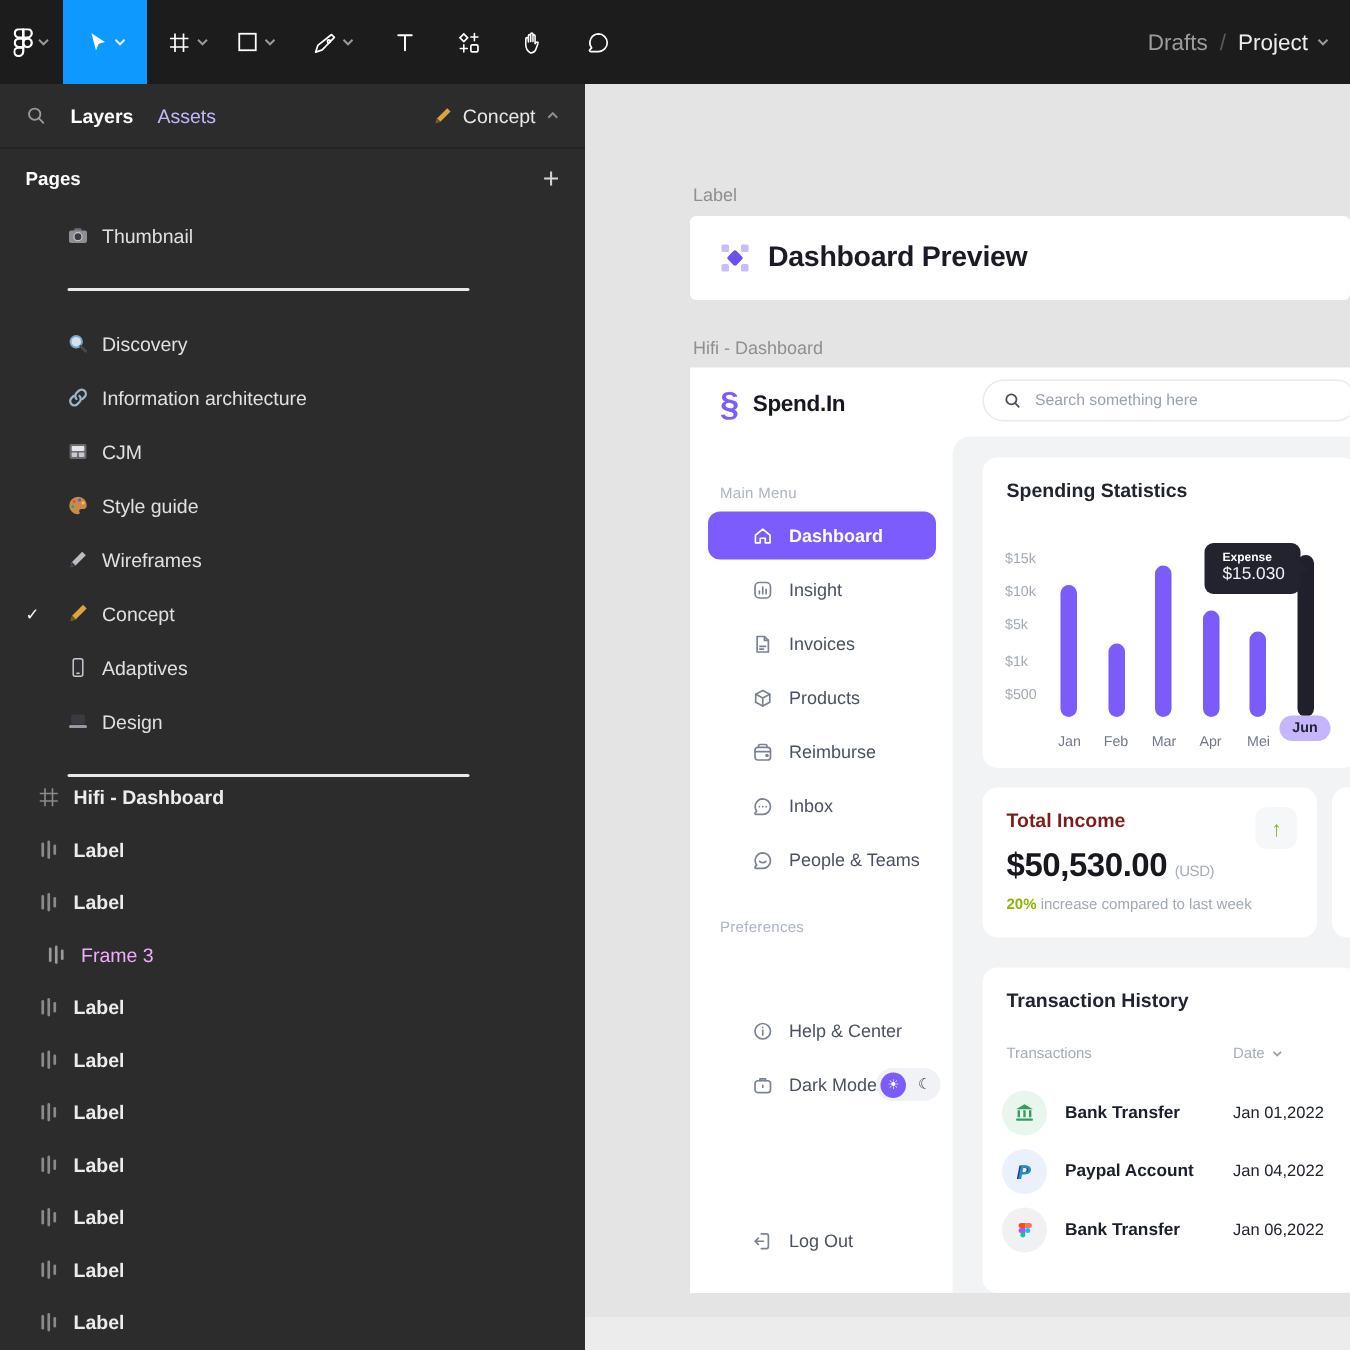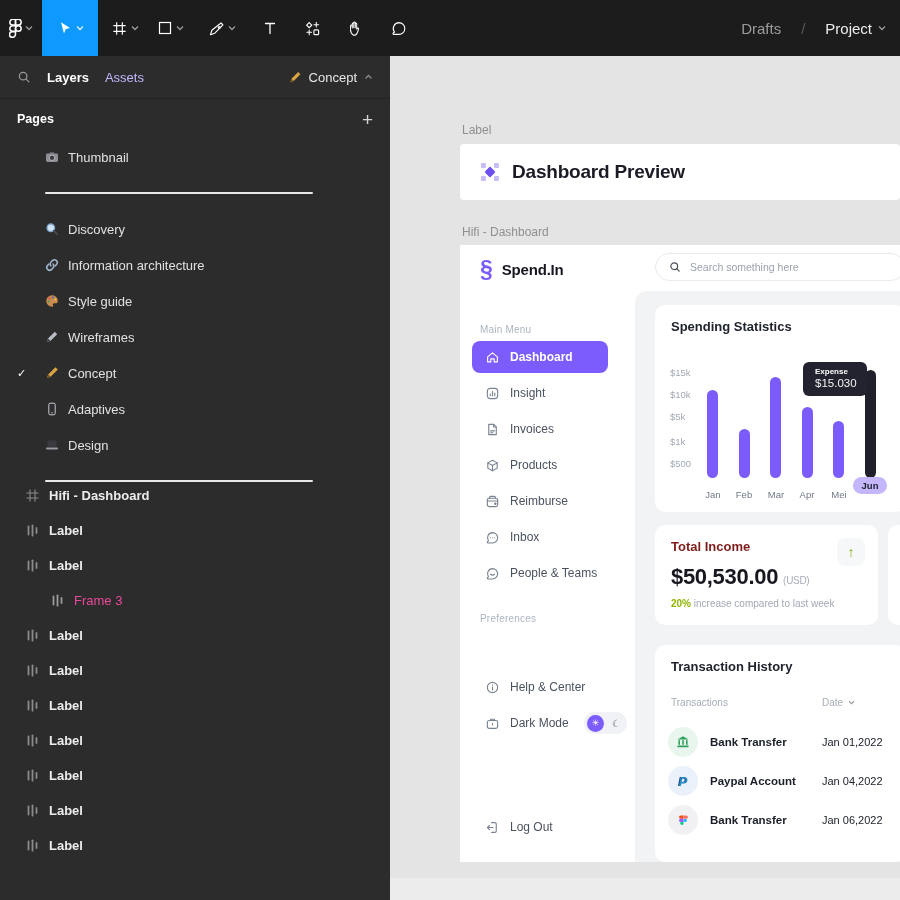--- a/index.html
+++ b/index.html
@@ -10,21 +10,21 @@
   
   .toolbar { position:absolute; left:0; top:0; width:900px; height:56px;
     background:#1C1C1C; display:flex; align-items:center; z-index:30; }
   .tool { height:56px; display:flex; align-items:center; justify-content:center; gap:3px; padding:0 9px; cursor:pointer; }
   .tool svg { display:block; }
   .tool-move { width:56px; background:#0D99FF; padding:0 4px; }
   .chev { width:8px; height:6px; }
   .chev path { stroke:#9a9a9a; stroke-width:1.3; fill:none; }
   .tool-move .chev path { stroke:#dff0ff; }
   .tb-spacer { flex:1; }
-  .breadcrumb { display:flex; align-items:center; gap:20px; padding-right:14px; font-size:15px; }
+  .breadcrumb { display:flex; align-items:center; gap:8px; padding-right:14px; font-size:15px; }
   .bc-drafts { color:#9c9c9c; }
   .bc-sep { color:#5b5b5b; }
   .bc-project { color:#ececec; display:flex; align-items:center; gap:6px; }
 
   
   .panel { position:absolute; left:0; top:56px; width:390px; height:844px;
     background:#2C2C2C; color:#fff; z-index:20; }
   .tabs-row { height:43px; display:flex; align-items:center; gap:16px; padding:0 17px;
     border-bottom:1px solid #232323; }
   .tab-layers { font-size:13px; font-weight:700; color:#ffffff; cursor:pointer; }
@@ -41,21 +41,21 @@
     font-size:13px; color:#e0e0e0; position:relative; cursor:pointer; }
   .prow .check { position:absolute; left:17px; font-size:11px; color:#fff; }
   .pic { width:14px; height:14px; flex:0 0 14px; }
   .pdivider { height:36px; position:relative; }
   .pdivider .line, .ldivider .line { position:absolute; left:45px; width:268px; height:2px;
     background:#E9E9E9; border-radius:1px; top:17px; z-index:3; }
   .ldivider { height:36px; position:relative; z-index:3; }
   .lrow { height:35px; display:flex; align-items:center; padding-left:25px; gap:9px;
     font-size:13px; font-weight:700; color:#ececec; cursor:pointer; }
   .lrow.frame-row { margin-top:-21px; }
-  .lrow.child { padding-left:50px; font-weight:500; color:#ec4899; }
+  .lrow.child { padding-left:30px; font-weight:500; color:#f0abfc; }
   .lic { width:15px; height:15px; flex:0 0 15px; }
 
   
   .canvas { position:absolute; left:390px; top:56px; width:510px; height:844px;
     background:#E4E4E4; overflow:hidden; }
   .frame-label { position:absolute; font-size:12px; color:#8f8f8f; cursor:pointer; }
   #lbl-preview { left:72px; top:67px; }
   #lbl-hifi { left:72px; top:169px; }
   .canvas-strip { position:absolute; left:0; top:822px; width:510px; height:22px; background:#ECECEC; }
 
@@ -79,22 +79,22 @@
   .brand-glyph { font-size:23px; font-weight:700; color:#7C5CFC; line-height:1; }
   .brand-name { font-size:15px; font-weight:800; color:#171722; letter-spacing:-0.2px; }
 
   .search-pill { position:absolute; left:195px; top:8px; width:250px; height:28px;
     border:1px solid #E9EAED; border-radius:15px; background:#fff; display:flex;
     align-items:center; gap:9px; padding:0 13px; cursor:text; }
   .search-pill .ph { font-size:10.5px; color:#9aa2ae; }
 
   .menu-label { position:absolute; left:20px; font-size:10px; color:#adb5c2; letter-spacing:.2px; }
   #lbl-mainmenu { top:79px; } #lbl-prefs { top:368px; }
-  .mi { position:absolute; left:12px; width:136px; height:32px; display:flex; align-items:center;
-    gap:10px; padding-left:13px; border-radius:8px; font-size:12px; font-weight:500;
+  .mi { position:absolute; left:12px; width:152px; height:32px; display:flex; align-items:center;
+    gap:10px; padding-left:29px; border-radius:8px; font-size:12px; font-weight:500;
     color:#4a5260; cursor:pointer; }
   .mi svg { width:15px; height:15px; }
   .mi svg * { stroke:#7a8392; stroke-width:1.2; fill:none; stroke-linecap:round; stroke-linejoin:round; }
   .mi.active { background:#7C5CFC; color:#fff; font-weight:600; }
   .mi.active svg * { stroke:#fff; }
   .toggle { position:absolute; left:112px; top:5px; width:43px; height:22px; border-radius:11px;
     background:#F1F2F5; display:flex; align-items:center; justify-content:space-between;
     padding:0 3px; cursor:pointer; }
   .tg-sun { width:17px; height:17px; border-radius:50%; background:#7C5CFC; color:#fff;
     font-size:9px; display:flex; align-items:center; justify-content:center; }
@@ -281,20 +281,29 @@
       <span>Discovery</span>
     </div>
     <div class="prow">
       <svg class="pic" viewBox="0 0 14 14">
         <g stroke="#9FB6CC" stroke-width="1.5" fill="none" stroke-linecap="round">
           <path d="M6 8a2.8 2.8 0 0 1 0-4l1.4-1.4a2.8 2.8 0 0 1 4 4L10 8"></path>
           <path d="M8 6a2.8 2.8 0 0 1 0 4l-1.4 1.4a2.8 2.8 0 0 1-4-4L4 6"></path>
         </g>
       </svg>
       <span>Information architecture</span>
+    </div>
+    <div class="prow">
+      <svg class="pic" viewBox="0 0 14 14">
+        <rect x="1.4" y="2" width="11.2" height="10" rx="1.2" fill="#6b6b72"></rect>
+        <rect x="2.8" y="3.4" width="8.4" height="3.2" rx="0.6" fill="#e6e6ea"></rect>
+        <rect x="2.8" y="7.6" width="3.6" height="3" rx="0.6" fill="#c9c9cf"></rect>
+        <rect x="7.6" y="7.6" width="3.6" height="3" rx="0.6" fill="#c9c9cf"></rect>
+      </svg>
+      <span>CJM</span>
     </div>
     <div class="prow">
       <svg class="pic" viewBox="0 0 14 14">
         <path d="M7 1.2a5.8 5.8 0 1 0 0 11.6c1 0 1.4-.7 1-1.5-.5-1 .1-2 1.3-2h1.6c1 0 1.9-.9 1.9-2.3C12.8 3.6 10.2 1.2 7 1.2z" fill="#C98A4B"></path>
         <circle cx="4.4" cy="4.4" r="1" fill="#E5484D"></circle>
           <circle cx="8" cy="3.4" r="1" fill="#3E63DD"></circle>
         <circle cx="3.6" cy="7.6" r="1" fill="#30A46C"></circle>
           <circle cx="10.4" cy="5.4" r="1" fill="#FFC53D"></circle>
       </svg>
       <span>Style guide</span>

